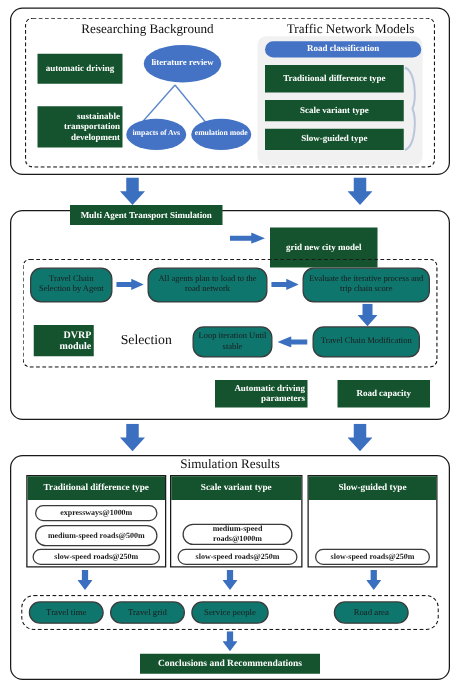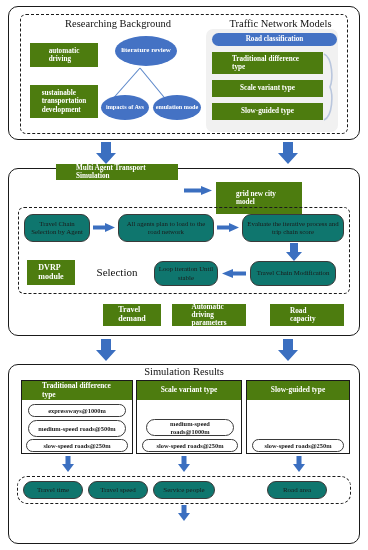--- a/index.html
+++ b/index.html
@@ -31,28 +31,28 @@
   .grey-box{
     position:absolute;
     background:#f1f1f1;
     border-radius:7px;
     box-sizing:border-box;
   }
 
   
   .bluebox{
     position:absolute;
-    background:#4d7c0f;
+    background:#14532d;
     color:#ffffff;
     display:flex;align-items:center;justify-content:center;
-    text-align:left;
+    text-align:right;
     font-size:7.2px;
     line-height:1.12;
     box-sizing:border-box;
-    padding:1px 20px;
+    padding:1px 2px;
     font-weight:600;
   }
   .bluepill{
     position:absolute;
     background:#4472C4;
     color:#ffffff;
     border-radius:999px;
     display:flex;align-items:center;justify-content:center;
     text-align:center;
     font-size:7.2px;line-height:1.1;
@@ -175,21 +175,20 @@
 
   <div class="roundbox" style="left:250px;top:261px;width:86px;height:25px;">Travel Chain Modification</div>
   <svg class="arrow" style="left:222px;top:269px;width:24px;height:9px;">
     <polygon points="24,2.5 11,2.5 11,0 0,4.5 11,9 11,6.5 24,6.5" fill="#3B6FC0"></polygon>
   </svg>
   <div class="roundbox" style="left:154px;top:261px;width:64px;height:25px;">Loop iteration Until stable</div>
 
   <div class="plainlabel" style="left:86px;top:266px;width:62px;">Selection</div>
   <div class="bluebox" style="left:27px;top:260px;width:48px;height:25px;font-size:8px;">DVRP module</div>
 
-  <div class="bluebox" style="left:103px;top:304px;width:58px;height:22px;font-size:8px;">Travel demand</div>
   <div class="bluebox" style="left:172px;top:304px;width:74px;height:22px;">Automatic driving parameters</div>
   <div class="bluebox" style="left:270px;top:304px;width:74px;height:22px;">Road capacity</div>
 
   <svg class="arrow" style="left:96px;top:339px;width:20px;height:22px;">
     <polygon points="5,0 15,0 15,11 20,11 10,22 0,11 5,11" fill="#3B6FC0"></polygon>
   </svg>
   <svg class="arrow" style="left:278px;top:339px;width:20px;height:22px;">
     <polygon points="5,0 15,0 15,11 20,11 10,22 0,11 5,11" fill="#3B6FC0"></polygon>
   </svg>
 
@@ -216,22 +215,23 @@
   </svg>
   <svg class="arrow" style="left:178px;top:456px;width:12px;height:16px;">
     <polygon points="3.5,0 8.5,0 8.5,8 12,8 6,16 0,8 3.5,8" fill="#3B6FC0"></polygon>
   </svg>
   <svg class="arrow" style="left:293px;top:456px;width:12px;height:16px;">
     <polygon points="3.5,0 8.5,0 8.5,8 12,8 6,16 0,8 3.5,8" fill="#3B6FC0"></polygon>
   </svg>
 
   <div class="dashed-box" style="left:17px;top:476px;width:334px;height:28px;border-radius:10px;"></div>
   <div class="roundbox" style="left:23px;top:481px;width:60px;height:18px;font-size:7px;">Travel time</div>
-  <div class="roundbox" style="left:88px;top:481px;width:60px;height:18px;font-size:7px;">Travel speed</div>
+  <div class="roundbox" style="left:88px;top:481px;width:60px;height:18px;font-size:7px;">Travel grid</div>
   <div class="roundbox" style="left:153px;top:481px;width:62px;height:18px;font-size:7px;">Service people</div>
   <div class="roundbox" style="left:220px;top:481px;width:60px;height:18px;font-size:7px;margin-left:47px;">Road area</div>
 
   <svg class="arrow" style="left:178px;top:505px;width:12px;height:16px;">
     <polygon points="3.5,0 8.5,0 8.5,8 12,8 6,16 0,8 3.5,8" fill="#3B6FC0"></polygon>
   </svg>
 
+  <div class="bluebox" style="left:112px;top:523px;width:144px;height:16px;font-size:7.6px;">Conclusions and Recommendations</div>
 
 </div>
 
 </body></html>

